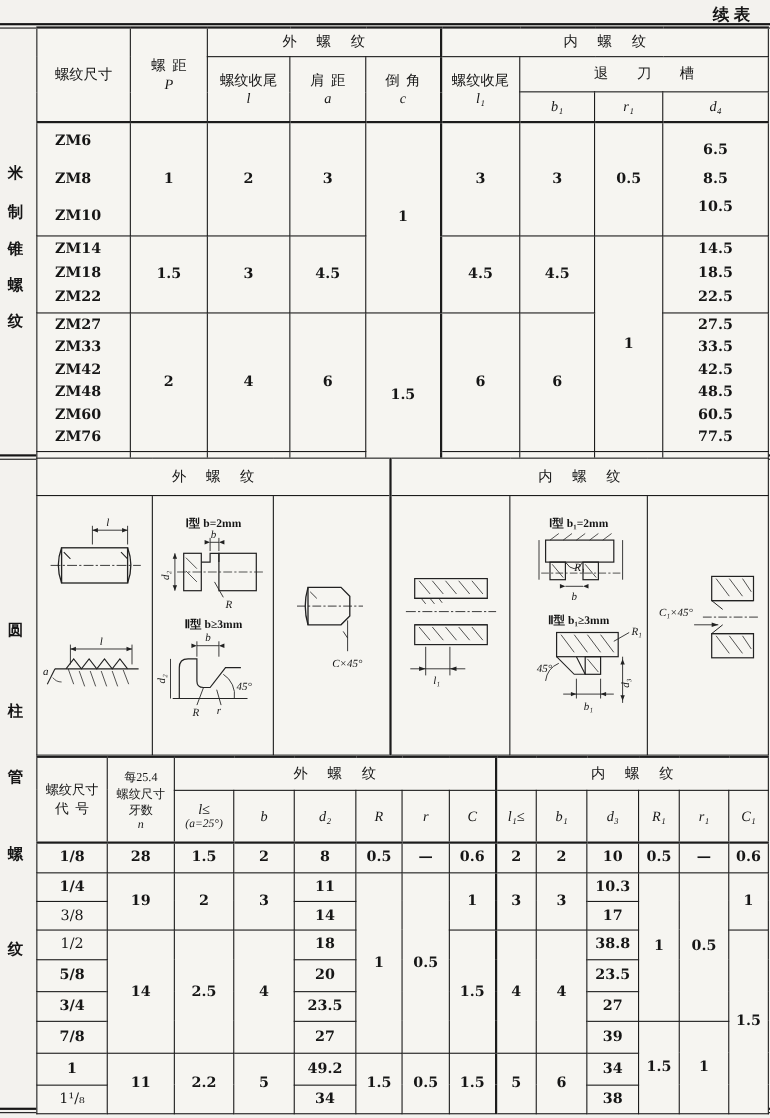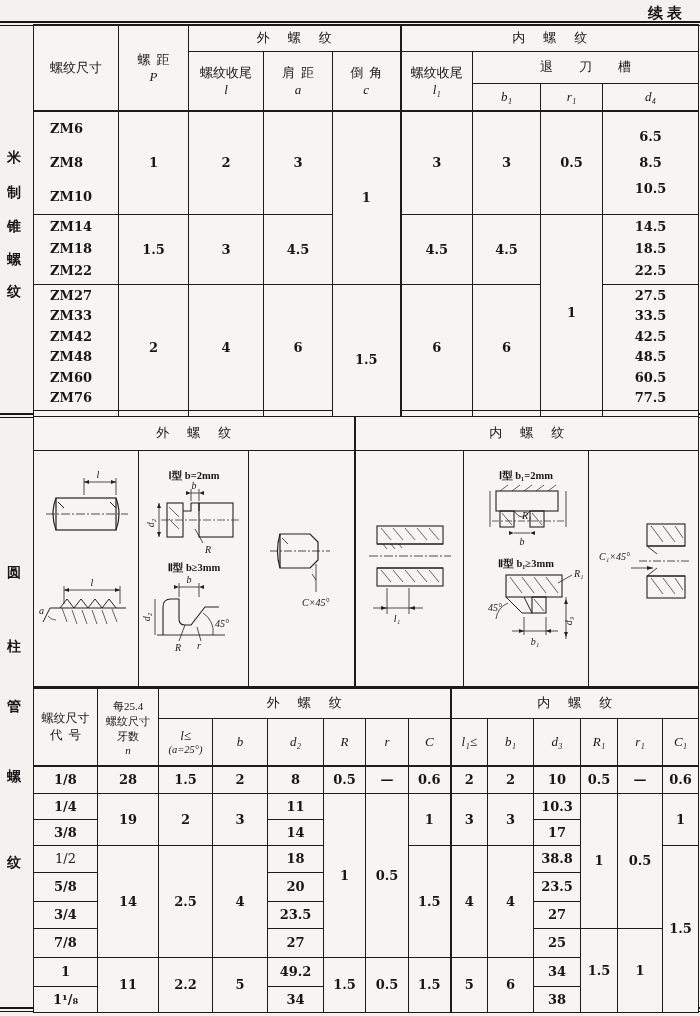--- a/index.html
+++ b/index.html
@@ -438,21 +438,21 @@
     <td rowspan="6" class="num">0.5</td>
     <td rowspan="2" class="num">1</td>
     <td rowspan="2" class="num bl2">3</td>
     <td rowspan="2" class="num">3</td>
     <td class="num">10.3</td>
     <td rowspan="5" class="num">1</td>
     <td rowspan="5" class="num">0.5</td>
     <td rowspan="2" class="num">1</td>
   </tr>
   <tr style="height:26px">
-    <td class="num" style="font-weight:700">3/8</td>
+    <td class="num" style="font-weight:400">3/8</td>
     <td class="num">14</td>
     <td class="num">17</td>
   </tr>
   <tr style="height:27px">
     <td class="num" style="font-weight:400">1/2</td>
     <td rowspan="4" class="num">14</td>
     <td rowspan="4" class="num">2.5</td>
     <td rowspan="4" class="num">4</td>
     <td class="num">18</td>
     <td rowspan="4" class="num">1.5</td>
@@ -467,36 +467,36 @@
     <td class="num">23.5</td>
   </tr>
   <tr style="height:27px">
     <td class="num" style="font-weight:700">3/4</td>
     <td class="num">23.5</td>
     <td class="num">27</td>
   </tr>
   <tr style="height:29px">
     <td class="num" style="font-weight:700">7/8</td>
     <td class="num">27</td>
-    <td class="num">25</td>
+    <td class="num">39</td>
     <td rowspan="3" class="num">1.5</td>
     <td rowspan="3" class="num">1</td>
   </tr>
   <tr style="height:29px">
     <td class="num" style="font-weight:700">1</td>
     <td rowspan="2" class="num">11</td>
     <td rowspan="2" class="num">2.2</td>
     <td rowspan="2" class="num">5</td>
     <td class="num">49.2</td>
     <td rowspan="2" class="num">1.5</td>
     <td rowspan="2" class="num">0.5</td>
     <td rowspan="2" class="num">1.5</td>
     <td rowspan="2" class="num bl2">5</td>
     <td rowspan="2" class="num">6</td>
     <td class="num">34</td>
   </tr>
   <tr style="height:26px">
-    <td class="num" style="font-weight:700">1¹/₈</td>
+    <td class="num" style="font-weight:400">1¹/₈</td>
     <td class="num">34</td>
     <td class="num">38</td>
   </tr>
 </tbody>
   </table>
 
 </body></html>

